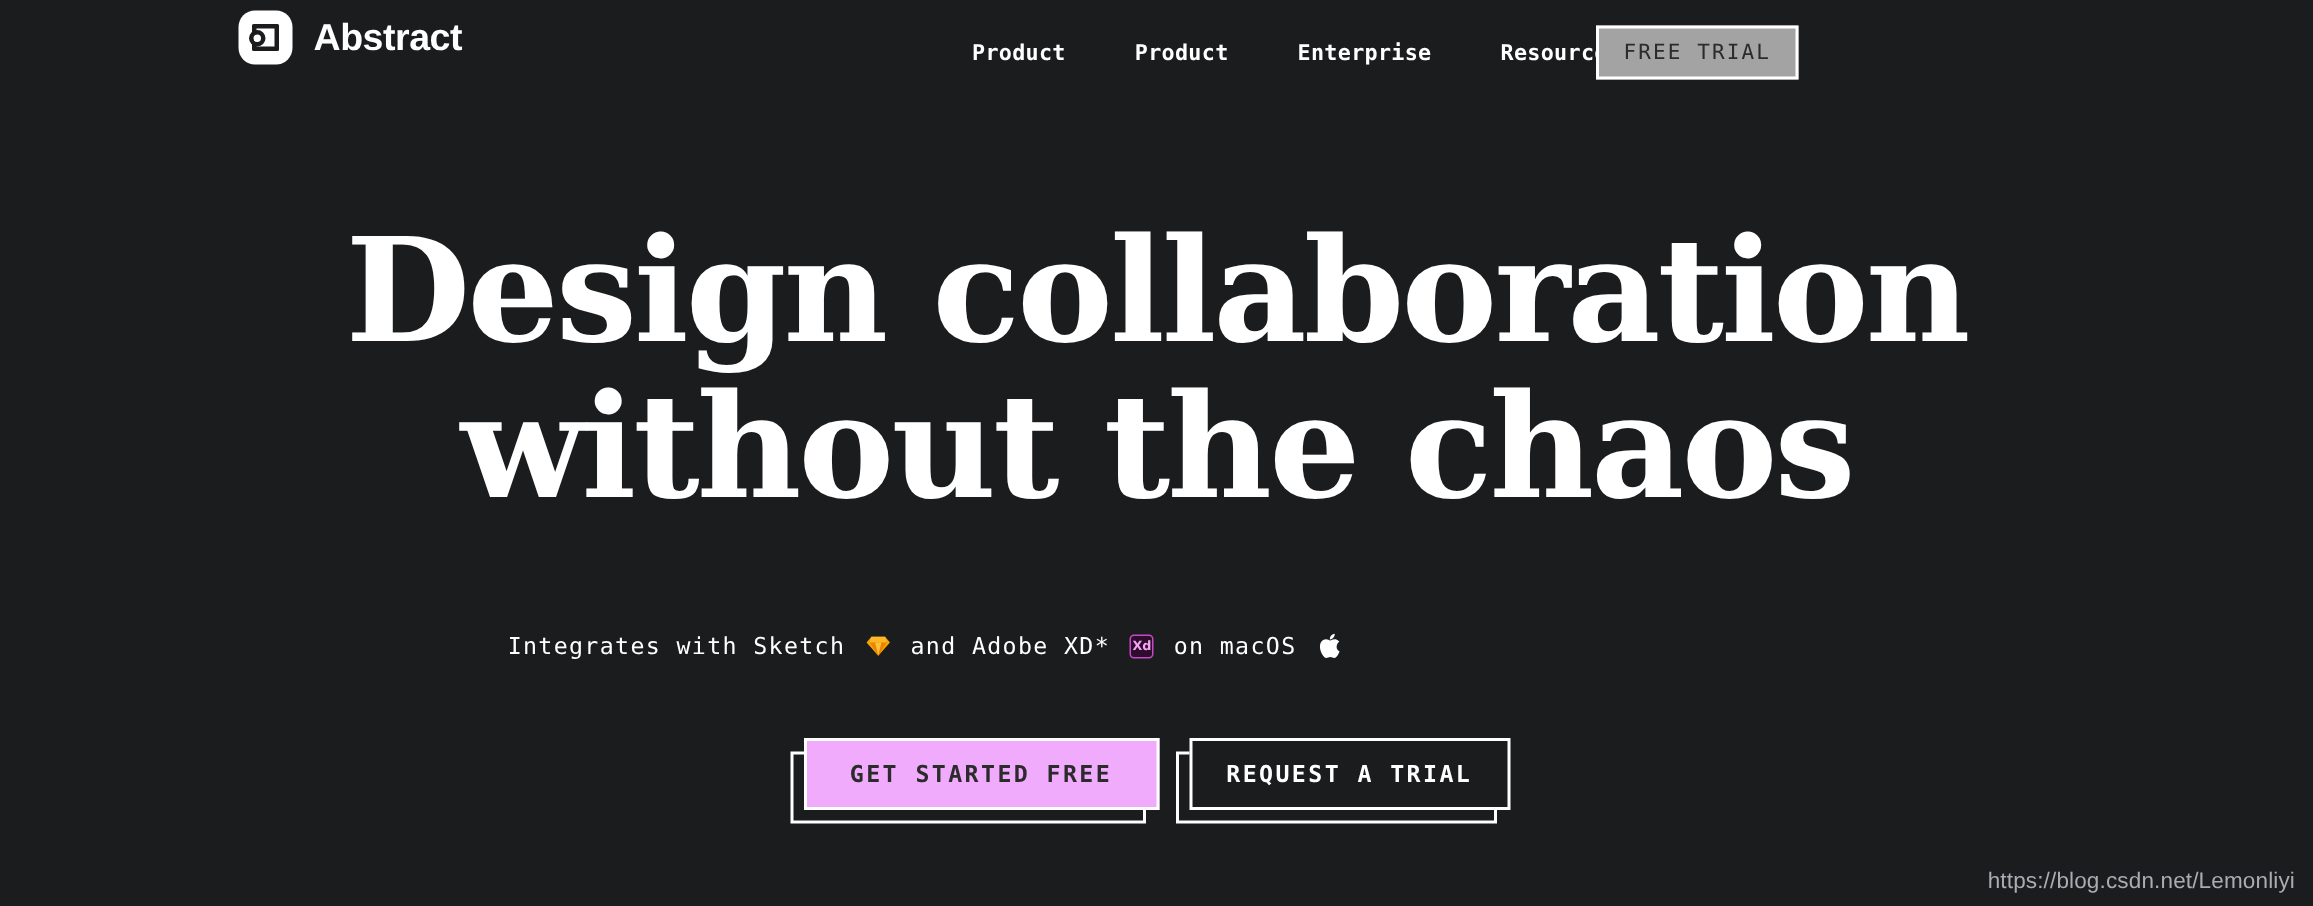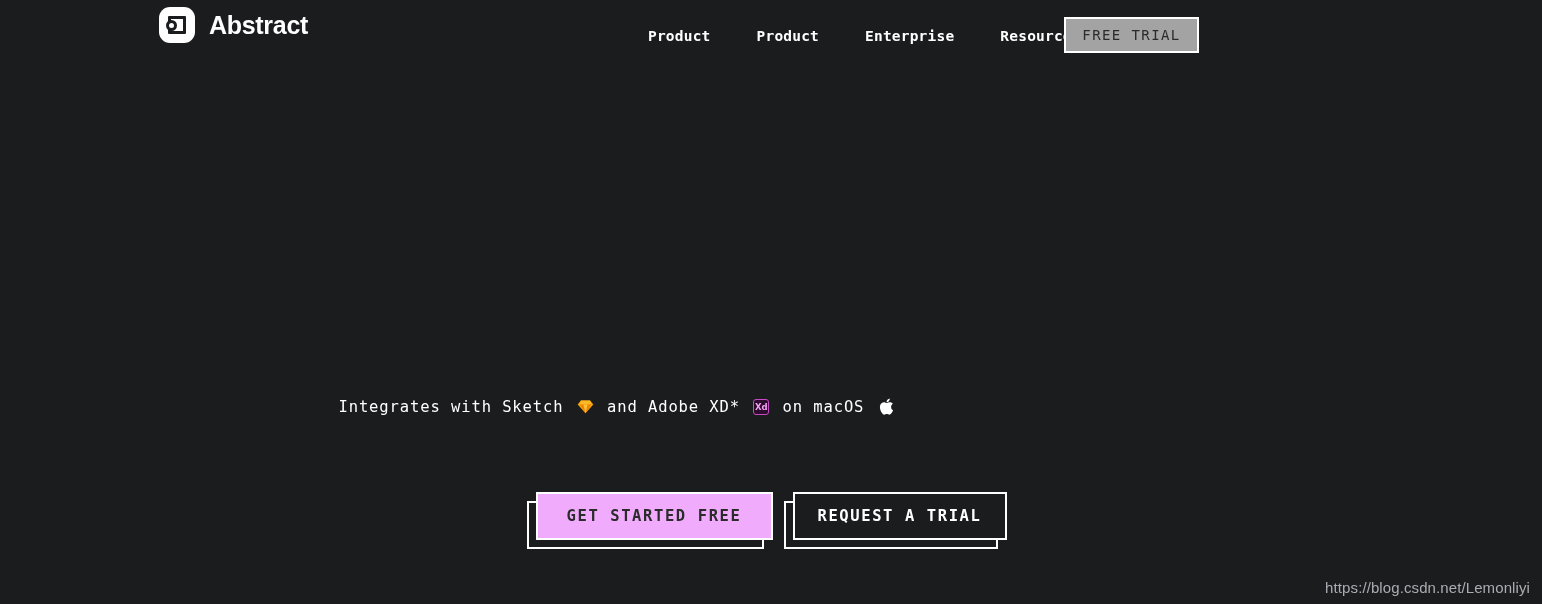--- a/index.html
+++ b/index.html
@@ -159,21 +159,21 @@
     font-weight: bold;
     font-size: 96px;
     line-height: 1.08;
     letter-spacing: -2px;
     text-align: center;
   }
   .headline .line { display: block; }
 
   .subtitle {
     position: absolute;
-    top: 398px;
+    top: 422px;
     left: 0;
     width: 1232px;
     color: #ffffff;
     font-family: "DejaVu Sans Mono", "Liberation Mono", monospace;
     font-size: 15.5px;
     letter-spacing: 0.9px;
     text-align: center;
     white-space: nowrap;
   }
 
@@ -302,20 +302,24 @@
   </nav>
 
   <div class="header-actions">
     <button class="btn-freetrial">FREE TRIAL</button>
   </div>
 
 </header>
 
 <section class="hero">
 
+  <h1 class="headline">
+    <span class="line">Design collaboration</span>
+    <span class="line">without the chaos</span>
+  </h1>
 
   <p class="subtitle">
     <span>Integrates with Sketch</span>
 
     <svg class="inline-icon sketch-gem" viewBox="0 0 24 24">
       <polygon points="5.5,3.5 18.5,3.5 23,9 12,21.5 1,9" fill="#f7a600"></polygon>
       <polygon points="5.5,3.5 18.5,3.5 20,9 4,9" fill="#fdb827"></polygon>
       <polygon points="4,9 20,9 12,21.5" fill="#ef8100"></polygon>
       <polygon points="9,9 15,9 12,21" fill="#fdc13a"></polygon>
     </svg>

